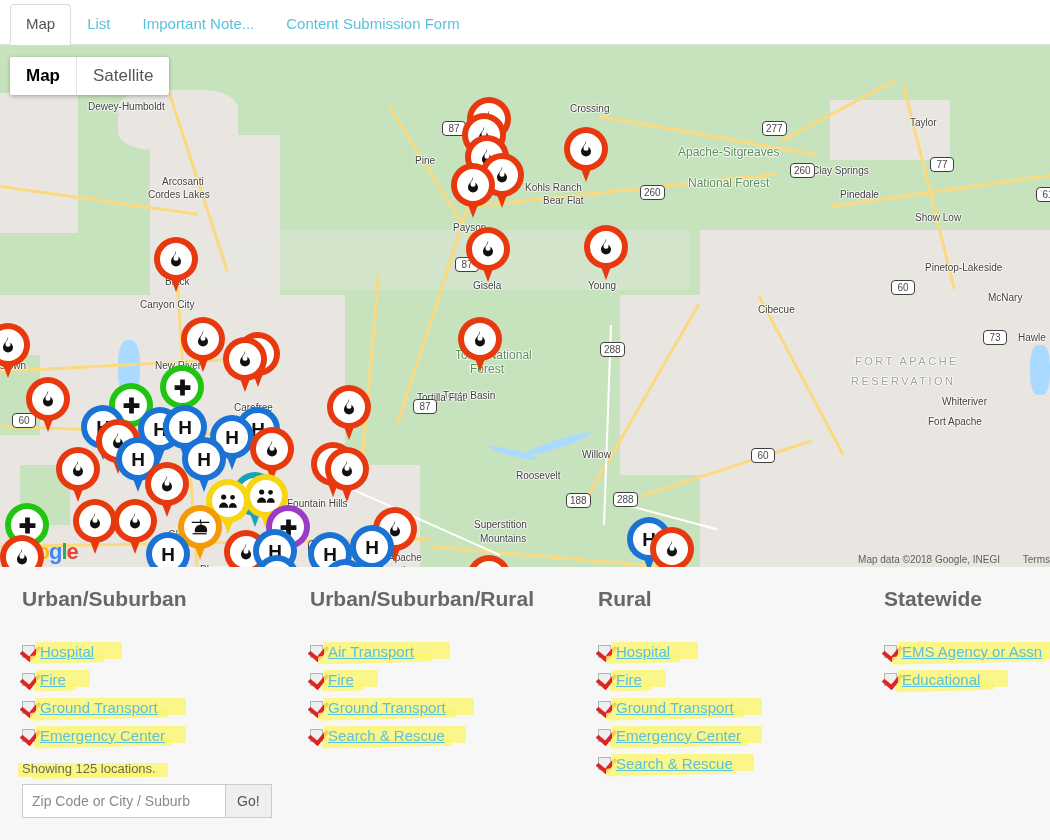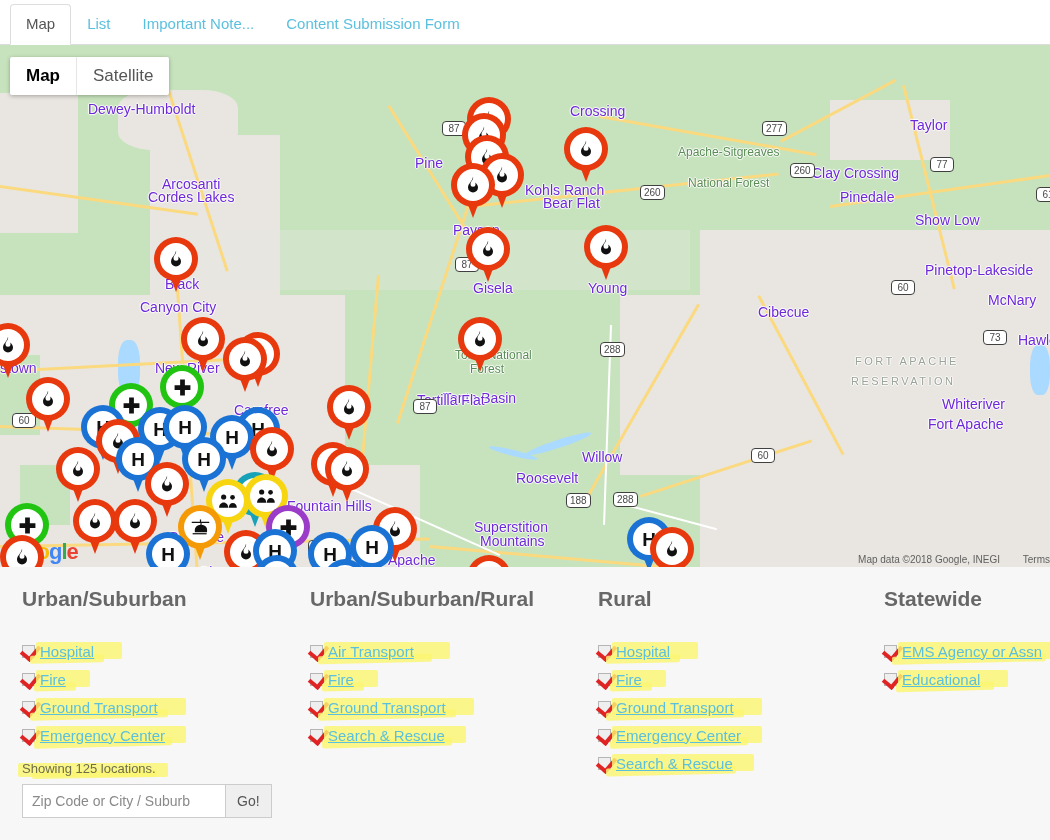--- a/index.html
+++ b/index.html
@@ -65,22 +65,22 @@
     position: absolute;
     background: #fbd97f;
     height: 3px;
     transform-origin: 0 0;
   }
   .road-w { background: #ffffff; height: 2px; }
 
   .maplabel {
     position: absolute;
     font-family: "Liberation Sans", sans-serif;
-    font-size: 14px;
-    color: #6d28d9;
+    font-size: 10px;
+    color: #404040;
     white-space: nowrap;
     text-shadow: 1px 0 1px #fff, -1px 0 1px #fff, 0 1px 1px #fff, 0 -1px 1px #fff;
     pointer-events: none;
   }
   .maplabel.forest { color: #5a8c56; font-size: 12px; }
   .maplabel.reservation {
     color: #9aa399; letter-spacing: 2.5px; font-size: 11px;
   }
 
   .shield {
@@ -318,21 +318,21 @@
         <div>Satellite</div>
       </div>
 
     <div id="labels">
         <div class="maplabel" style="left: 88px; top: 56px;">Dewey-Humboldt</div>
         <div class="maplabel" style="left: 570px; top: 58px;">Crossing</div>
         <div class="maplabel" style="left: 910px; top: 72px;">Taylor</div>
         <div class="maplabel" style="left: 415px; top: 110px;">Pine</div>
         <div class="maplabel forest" style="left: 678px; top: 100px;">Apache-Sitgreaves</div>
         <div class="maplabel forest" style="left: 688px; top: 131px;">National Forest</div>
-        <div class="maplabel" style="left: 812px; top: 120px;">Clay Crossing</div>
+        <div class="maplabel" style="left: 812px; top: 120px;">Clay Springs</div>
         <div class="maplabel" style="left: 525px; top: 137px;">Kohls Ranch</div>
         <div class="maplabel" style="left: 543px; top: 150px;">Bear Flat</div>
         <div class="maplabel" style="left: 840px; top: 144px;">Pinedale</div>
         <div class="maplabel" style="left: 162px; top: 131px;">Arcosanti</div>
         <div class="maplabel" style="left: 148px; top: 144px;">Cordes Lakes</div>
         <div class="maplabel" style="left: 915px; top: 167px;">Show Low</div>
         <div class="maplabel" style="left: 453px; top: 177px;">Payson</div>
         <div class="maplabel" style="left: 925px; top: 217px;">Pinetop-Lakeside</div>
         <div class="maplabel" style="left: 165px; top: 231px;">Black</div>
         <div class="maplabel" style="left: 140px; top: 254px;">Canyon City</div>

